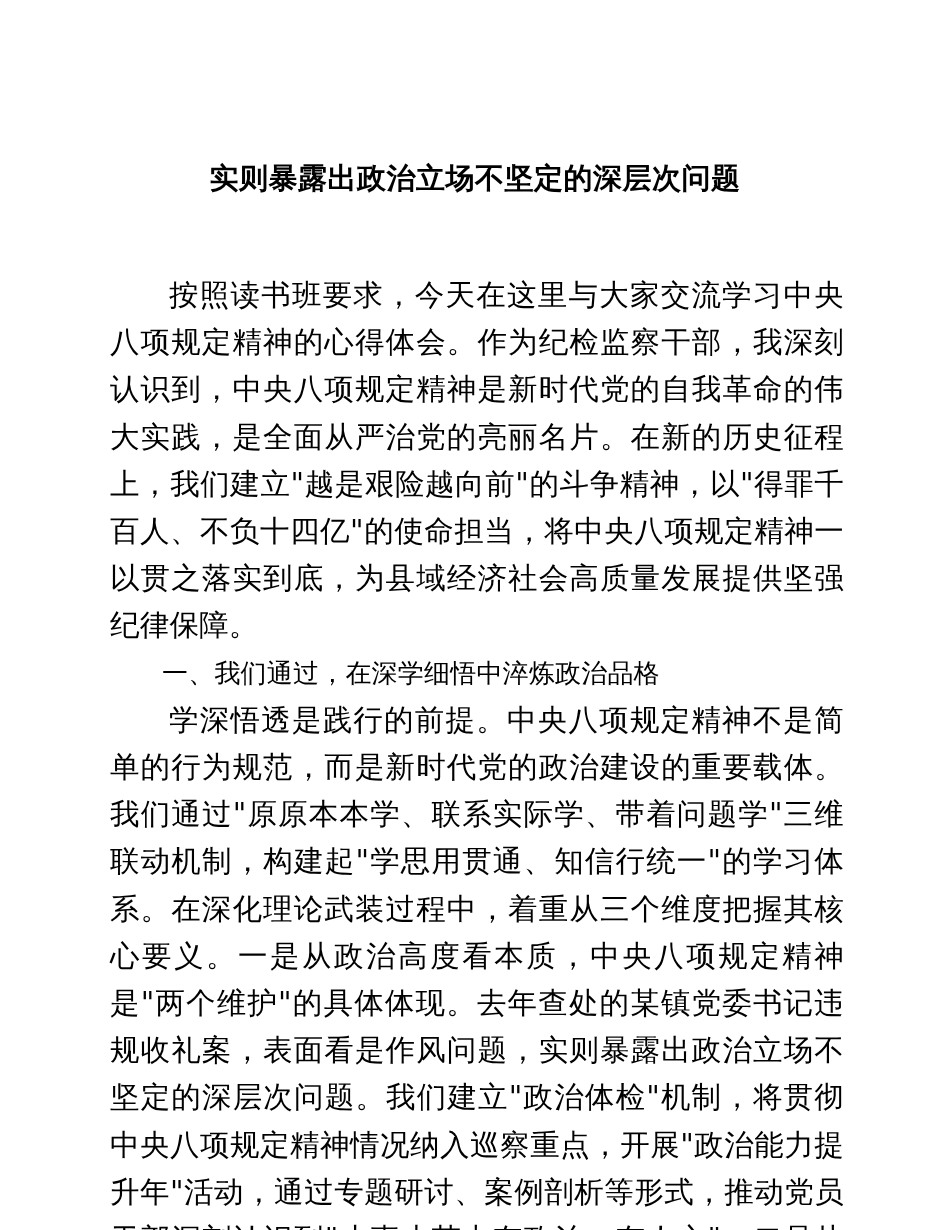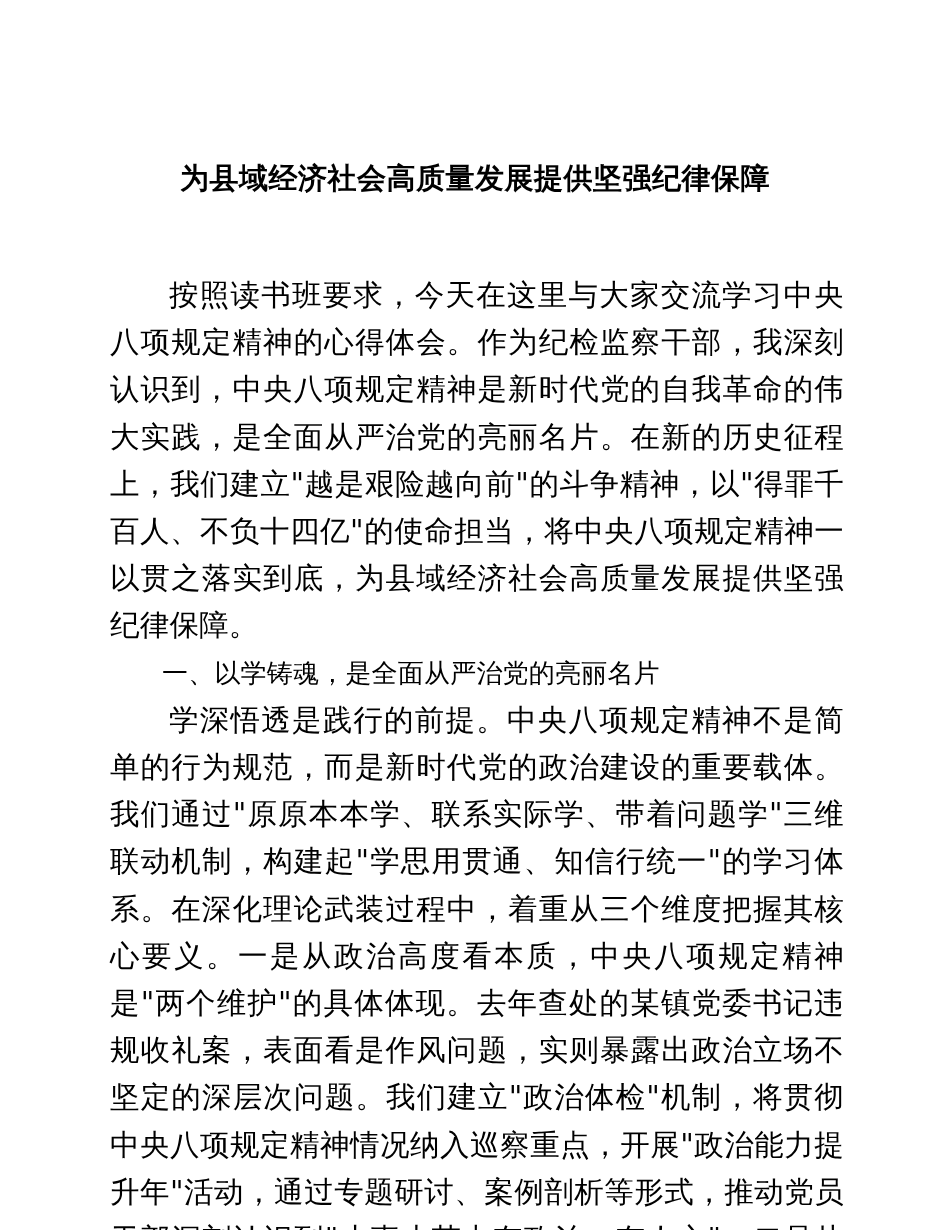--- a/index.html
+++ b/index.html
@@ -66,25 +66,25 @@
   }
   p.para.last-clip {
     text-align: justify;
   }
 </style>
 </head>
 <body>
 
 <div class="page">
 
-  <div class="doc-title">为县域经济社会高质量发展提供坚强纪律保障</div>
+  <div class="doc-title">实则暴露出政治立场不坚定的深层次问题</div>
 
   <div class="body-block">
 
     <p class="para">按照读书班要求，今天在这里与大家交流学习中央八项规定精神的心得体会。作为纪检监察干部，我深刻认识到，中央八项规定精神是新时代党的自我革命的伟大实践，是全面从严治党的亮丽名片。在新的历史征程上，我们建立"越是艰险越向前"的斗争精神，以"得罪千百人、不负十四亿"的使命担当，将中央八项规定精神一以贯之落实到底，为县域经济社会高质量发展提供坚强纪律保障。</p>
 
-    <p class="heading">一、以学铸魂，是全面从严治党的亮丽名片</p>
+    <p class="heading">一、我们通过，在深学细悟中淬炼政治品格</p>
 
     <p class="para last-clip">学深悟透是践行的前提。中央八项规定精神不是简单的行为规范，而是新时代党的政治建设的重要载体。我们通过"原原本本学、联系实际学、带着问题学"三维联动机制，构建起"学思用贯通、知信行统一"的学习体系。在深化理论武装过程中，着重从三个维度把握其核心要义。一是从政治高度看本质，中央八项规定精神是"两个维护"的具体体现。去年查处的某镇党委书记违规收礼案，表面看是作风问题，实则暴露出政治立场不坚定的深层次问题。我们建立"政治体检"机制，将贯彻中央八项规定精神情况纳入巡察重点，开展"政治能力提升年"活动，通过专题研讨、案例剖析等形式，推动党员干部深刻认识到"小事小节中有政治、有人心"。二是从历史维度看传</p>
 
   </div>
 
 </div>
 
 </body></html>

